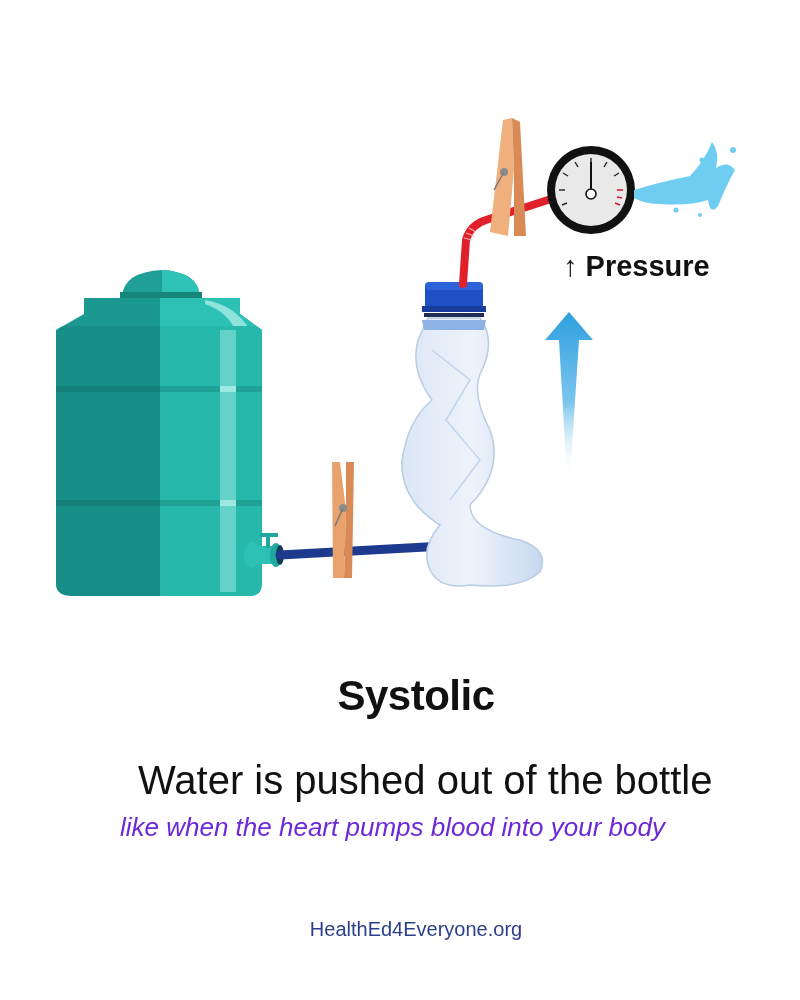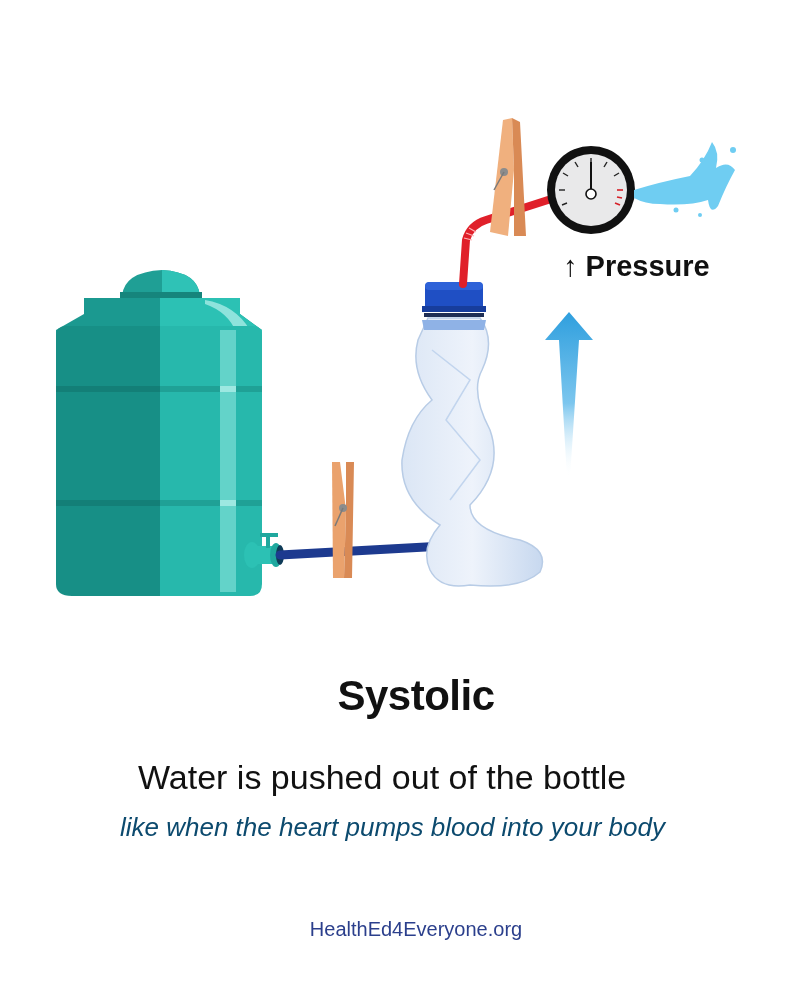--- a/index.html
+++ b/index.html
@@ -9,25 +9,25 @@
       font-family: "Liberation Sans", sans-serif;
     }
     .layer { position: absolute; left: 0; top: 0; }
     .title {
       position: absolute; left: 0; width: 832px; top: 672px;
       text-align: center; font-weight: bold; font-size: 42px; color: #111111;
       letter-spacing: -0.5px;
     }
     .subtitle {
       position: absolute; left: 138px; top: 758px;
-      font-size: 34px; color: #111111;
+      font-size: 40px; color: #111111;
     }
     .caption {
       position: absolute; left: 120px; top: 812px;
-      font-size: 26px; font-style: italic; color: #0c4a6e;
+      font-size: 26px; font-style: italic; color: #6d28d9;
     }
     .pressure-label {
       position: absolute; left: 563px; top: 250px;
       font-size: 29px; font-weight: bold; color: #111111;
       font-family: Liberation Sans, sans-serif;
     }
     .footer-link {
       position: absolute; left: 16px; width: 800px; top: 918px;
       text-align: center; font-size: 20px; color: #2b3f8c; text-decoration: none;
     }

